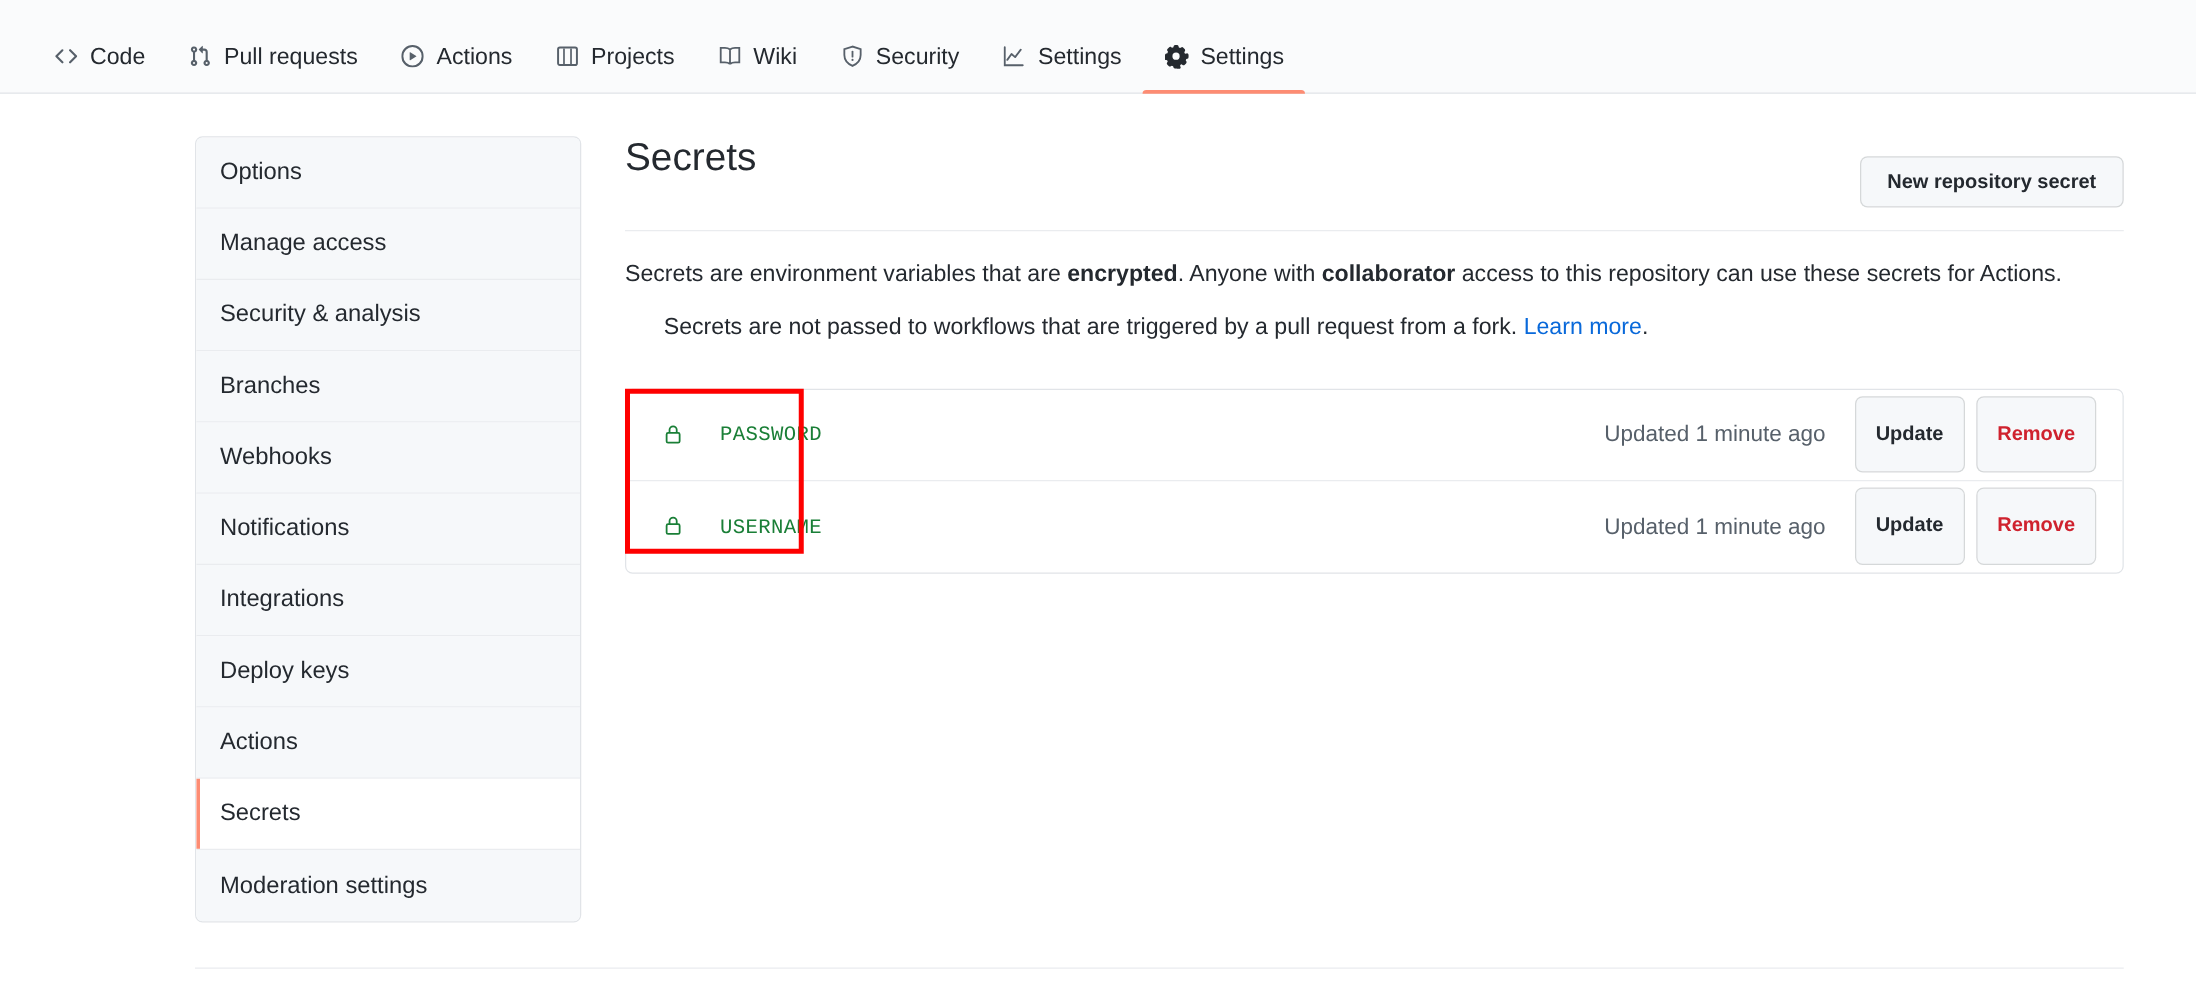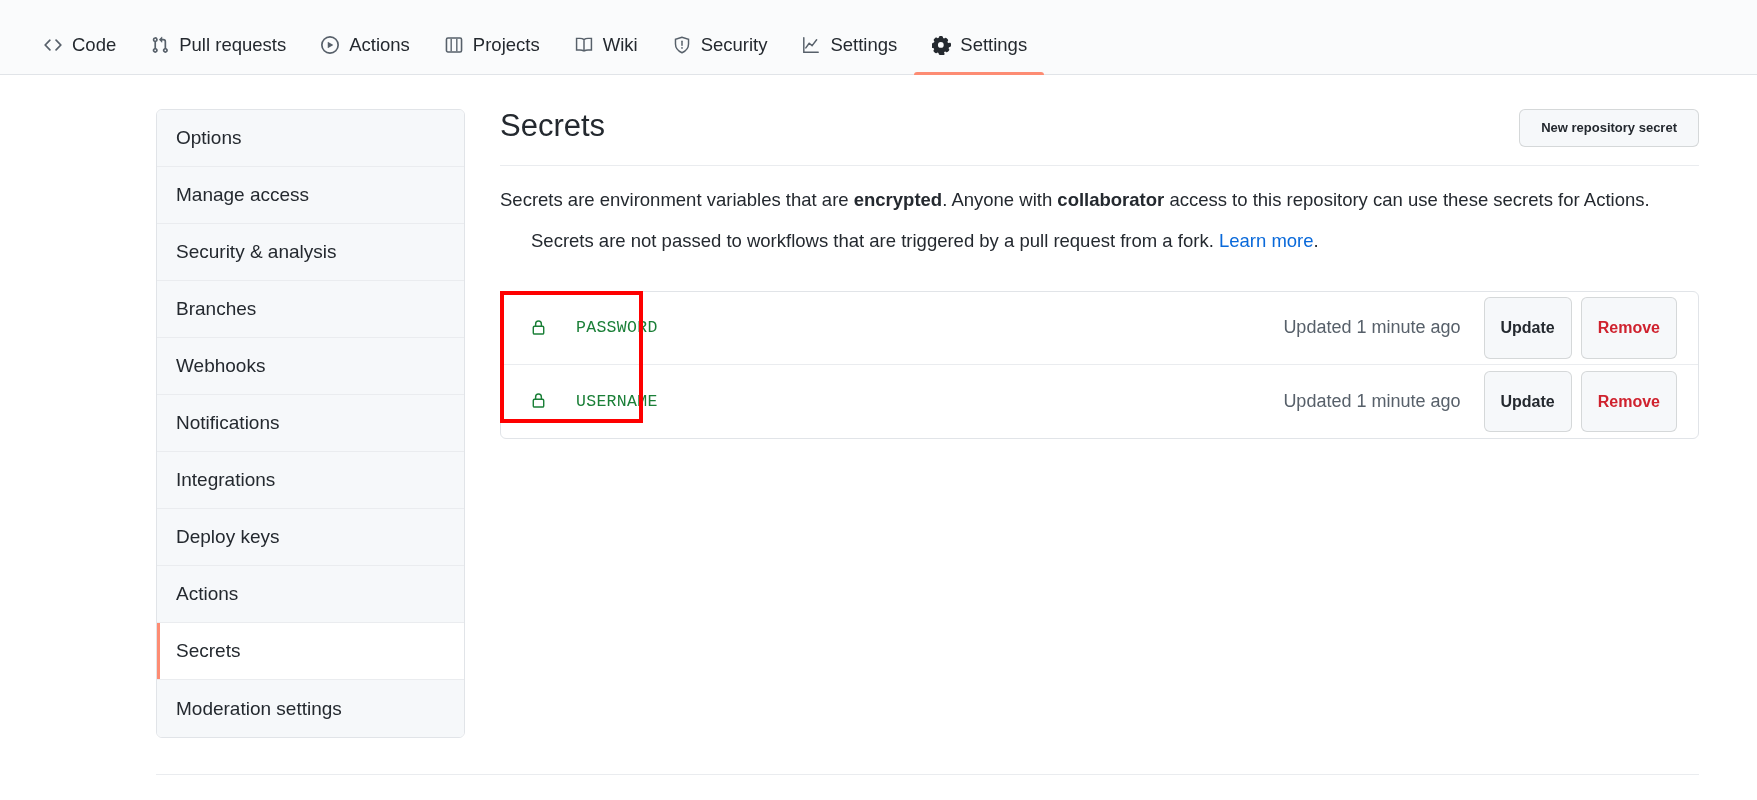--- a/index.html
+++ b/index.html
@@ -116,30 +116,31 @@
   }
   .page-title {
     font-size: 31px;
     font-weight: 400;
     color: #24292f;
     margin: 0;
     line-height: 1.1;
   }
   .btn {
     font-family: "Liberation Sans", sans-serif;
-    font-size: 13px;
+    font-size: 16px;
     font-weight: bold;
     color: #24292f;
     background: #f6f8fa;
     border: 1px solid rgba(27,31,36,0.15);
     border-radius: 6px;
     padding: 10px 21px;
     cursor: pointer;
     line-height: 1.2;
     white-space: nowrap;
+    margin-top: 16px;
   }
 
   .desc {
     font-size: 18.5px;
     line-height: 1.55;
     color: #24292f;
     margin: 20px 0 0 0;
   }
   .desc + .desc { margin-top: 13px; margin-left: 31px; }
   .desc b { font-weight: bold; }

